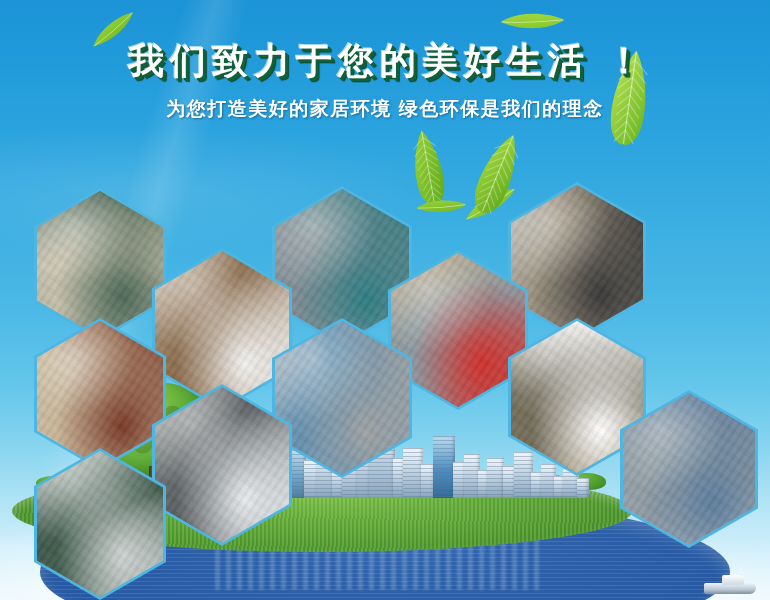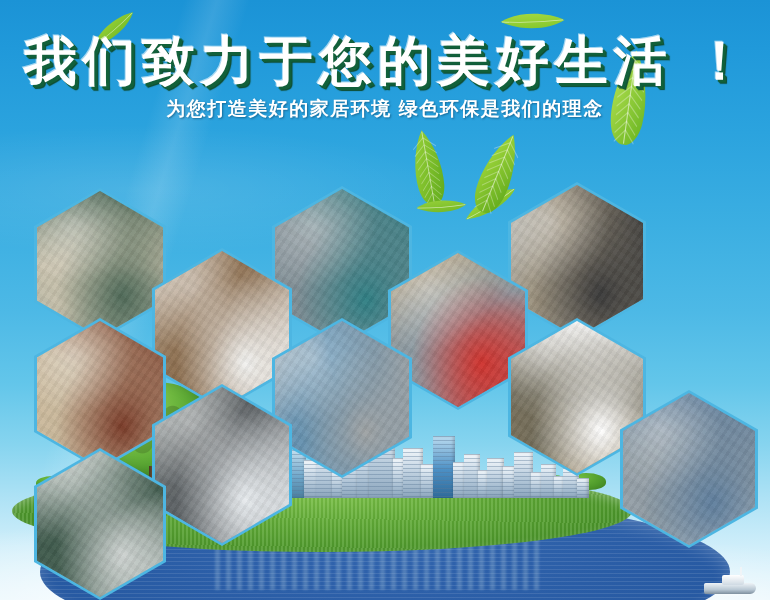--- a/index.html
+++ b/index.html
@@ -41,21 +41,21 @@
   .sunray {
     position:absolute; left:-40px; top:-60px; width:380px; height:560px;
     background:linear-gradient(107deg, rgba(255,255,255,0) 44%, rgba(255,255,255,.13) 50%, rgba(255,255,255,0) 56%);
     pointer-events:none;
   }
 
   
   .head { position:absolute; left:0; top:0; width:770px; text-align:center; z-index:40; }
   .title {
     margin-top:38px;
-    font-size:53px; line-height:46px; font-weight:bold; color:#ffffff;
+    font-size:36px; line-height:46px; font-weight:bold; color:#ffffff;
     letter-spacing:6px; text-indent:6px;
     text-shadow:
       2px 2px 0 #12603a, 3px 3px 0 #12603a, 4px 4px 1px #0e4b2e,
       -1px -1px 0 rgba(255,255,255,.6);
     white-space:nowrap;
   }
   .subtitle {
     margin-top:12px;
     font-size:19px; line-height:26px; font-weight:bold; color:#ffffff;
     letter-spacing:1.5px;

